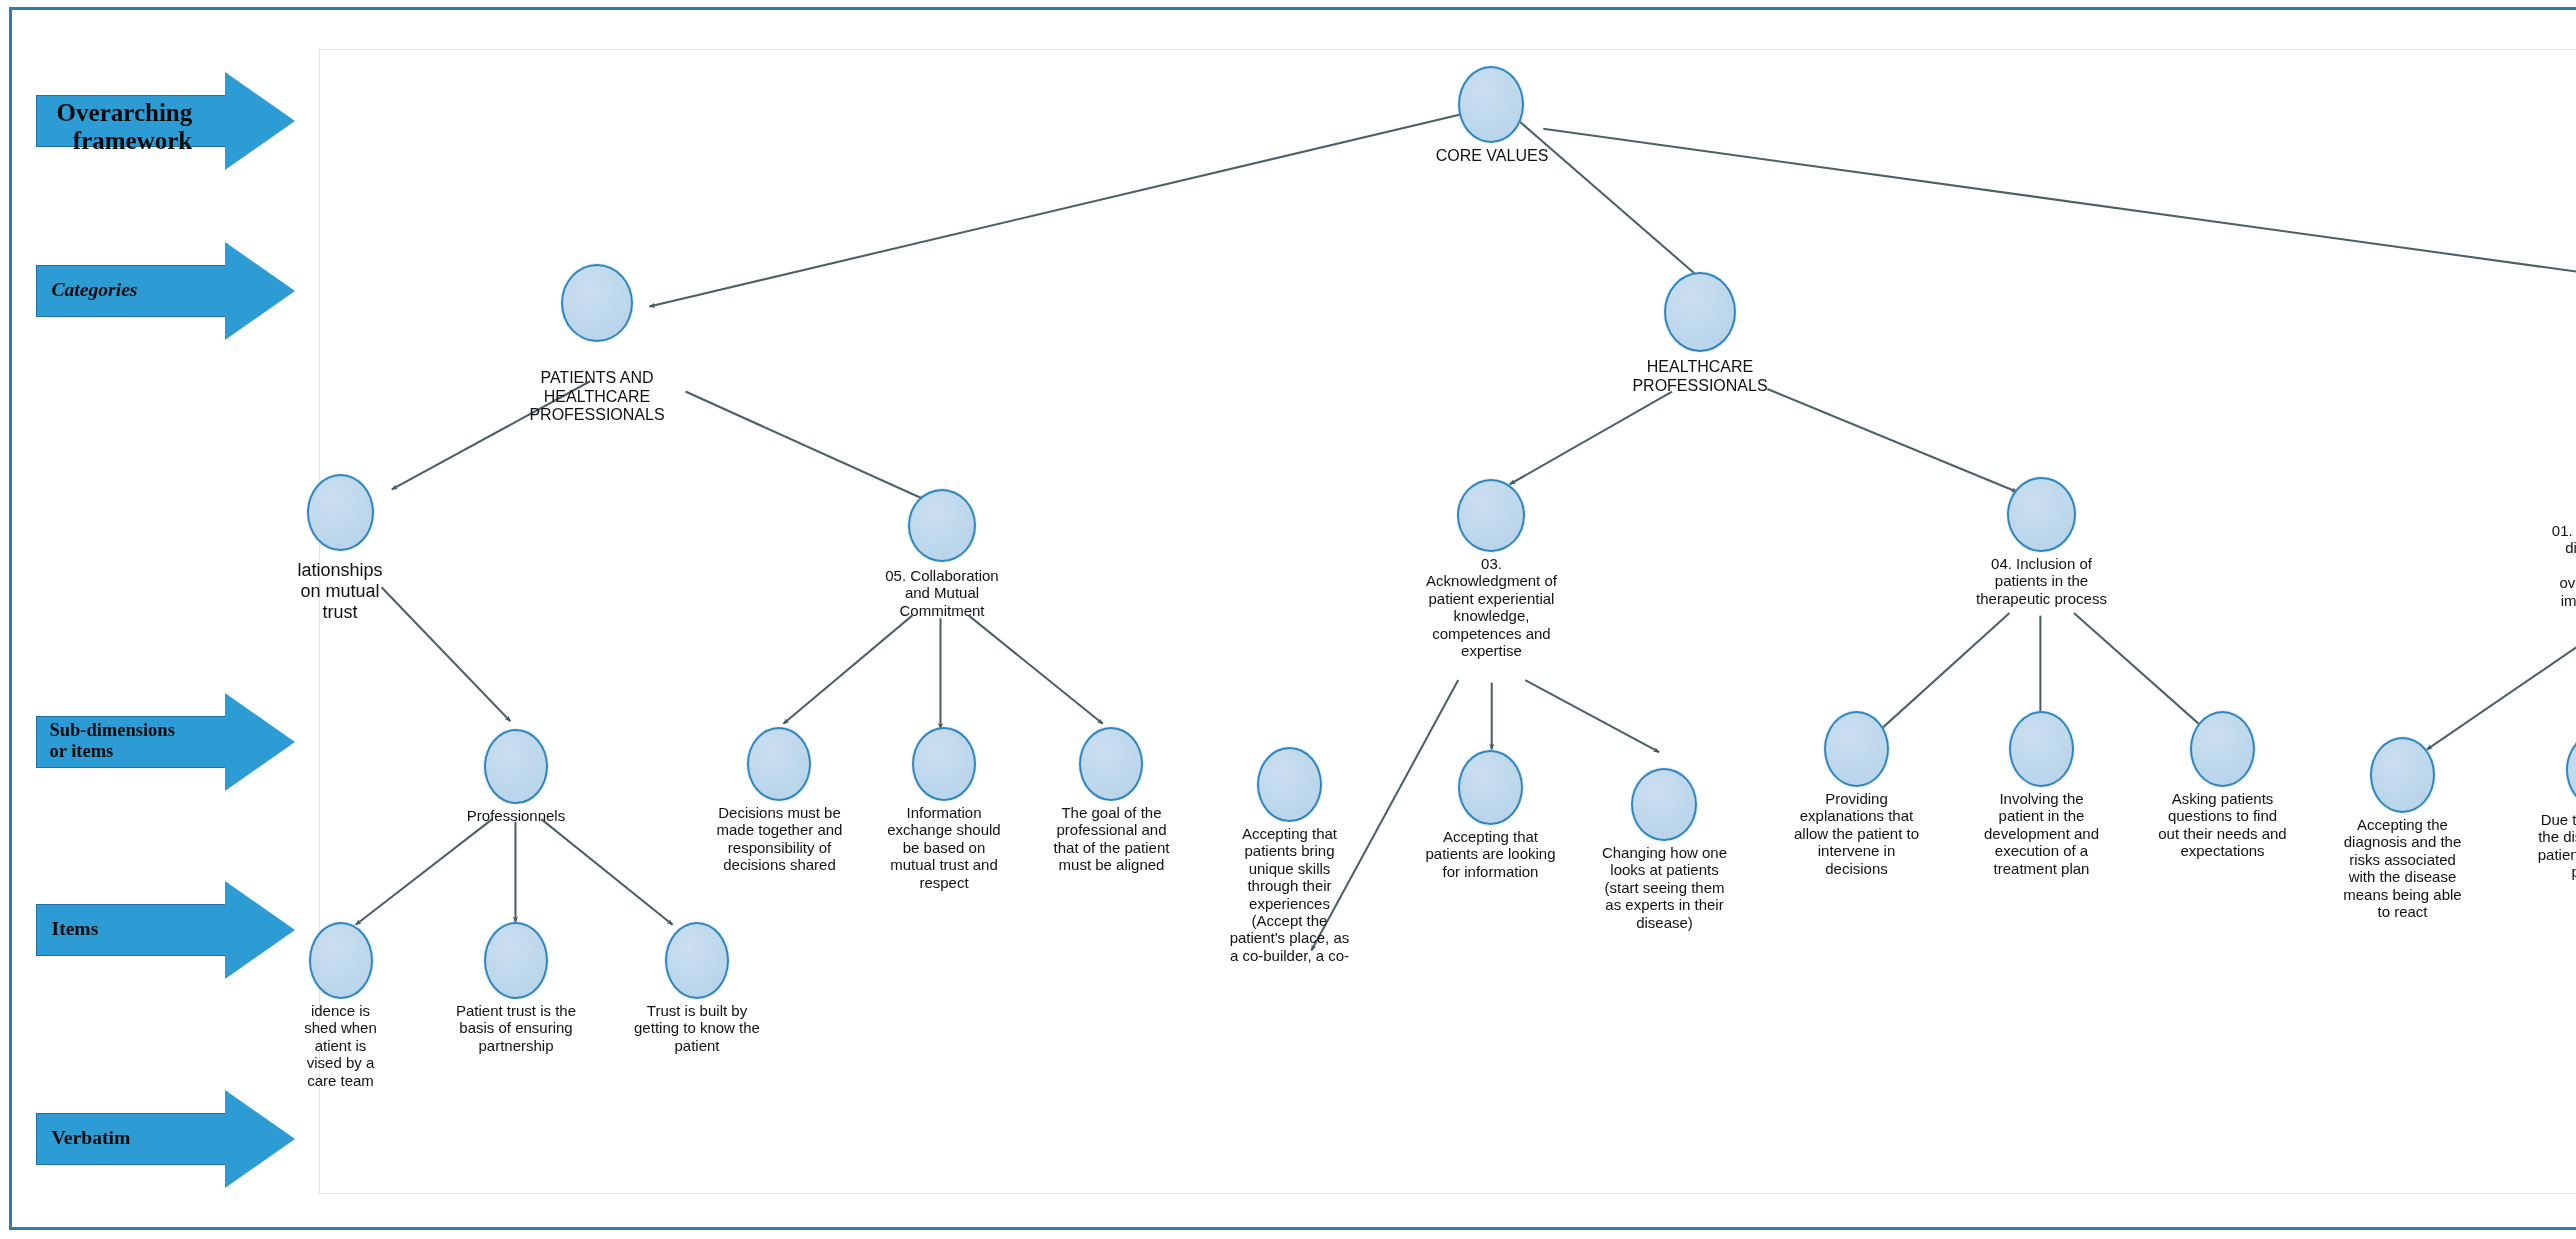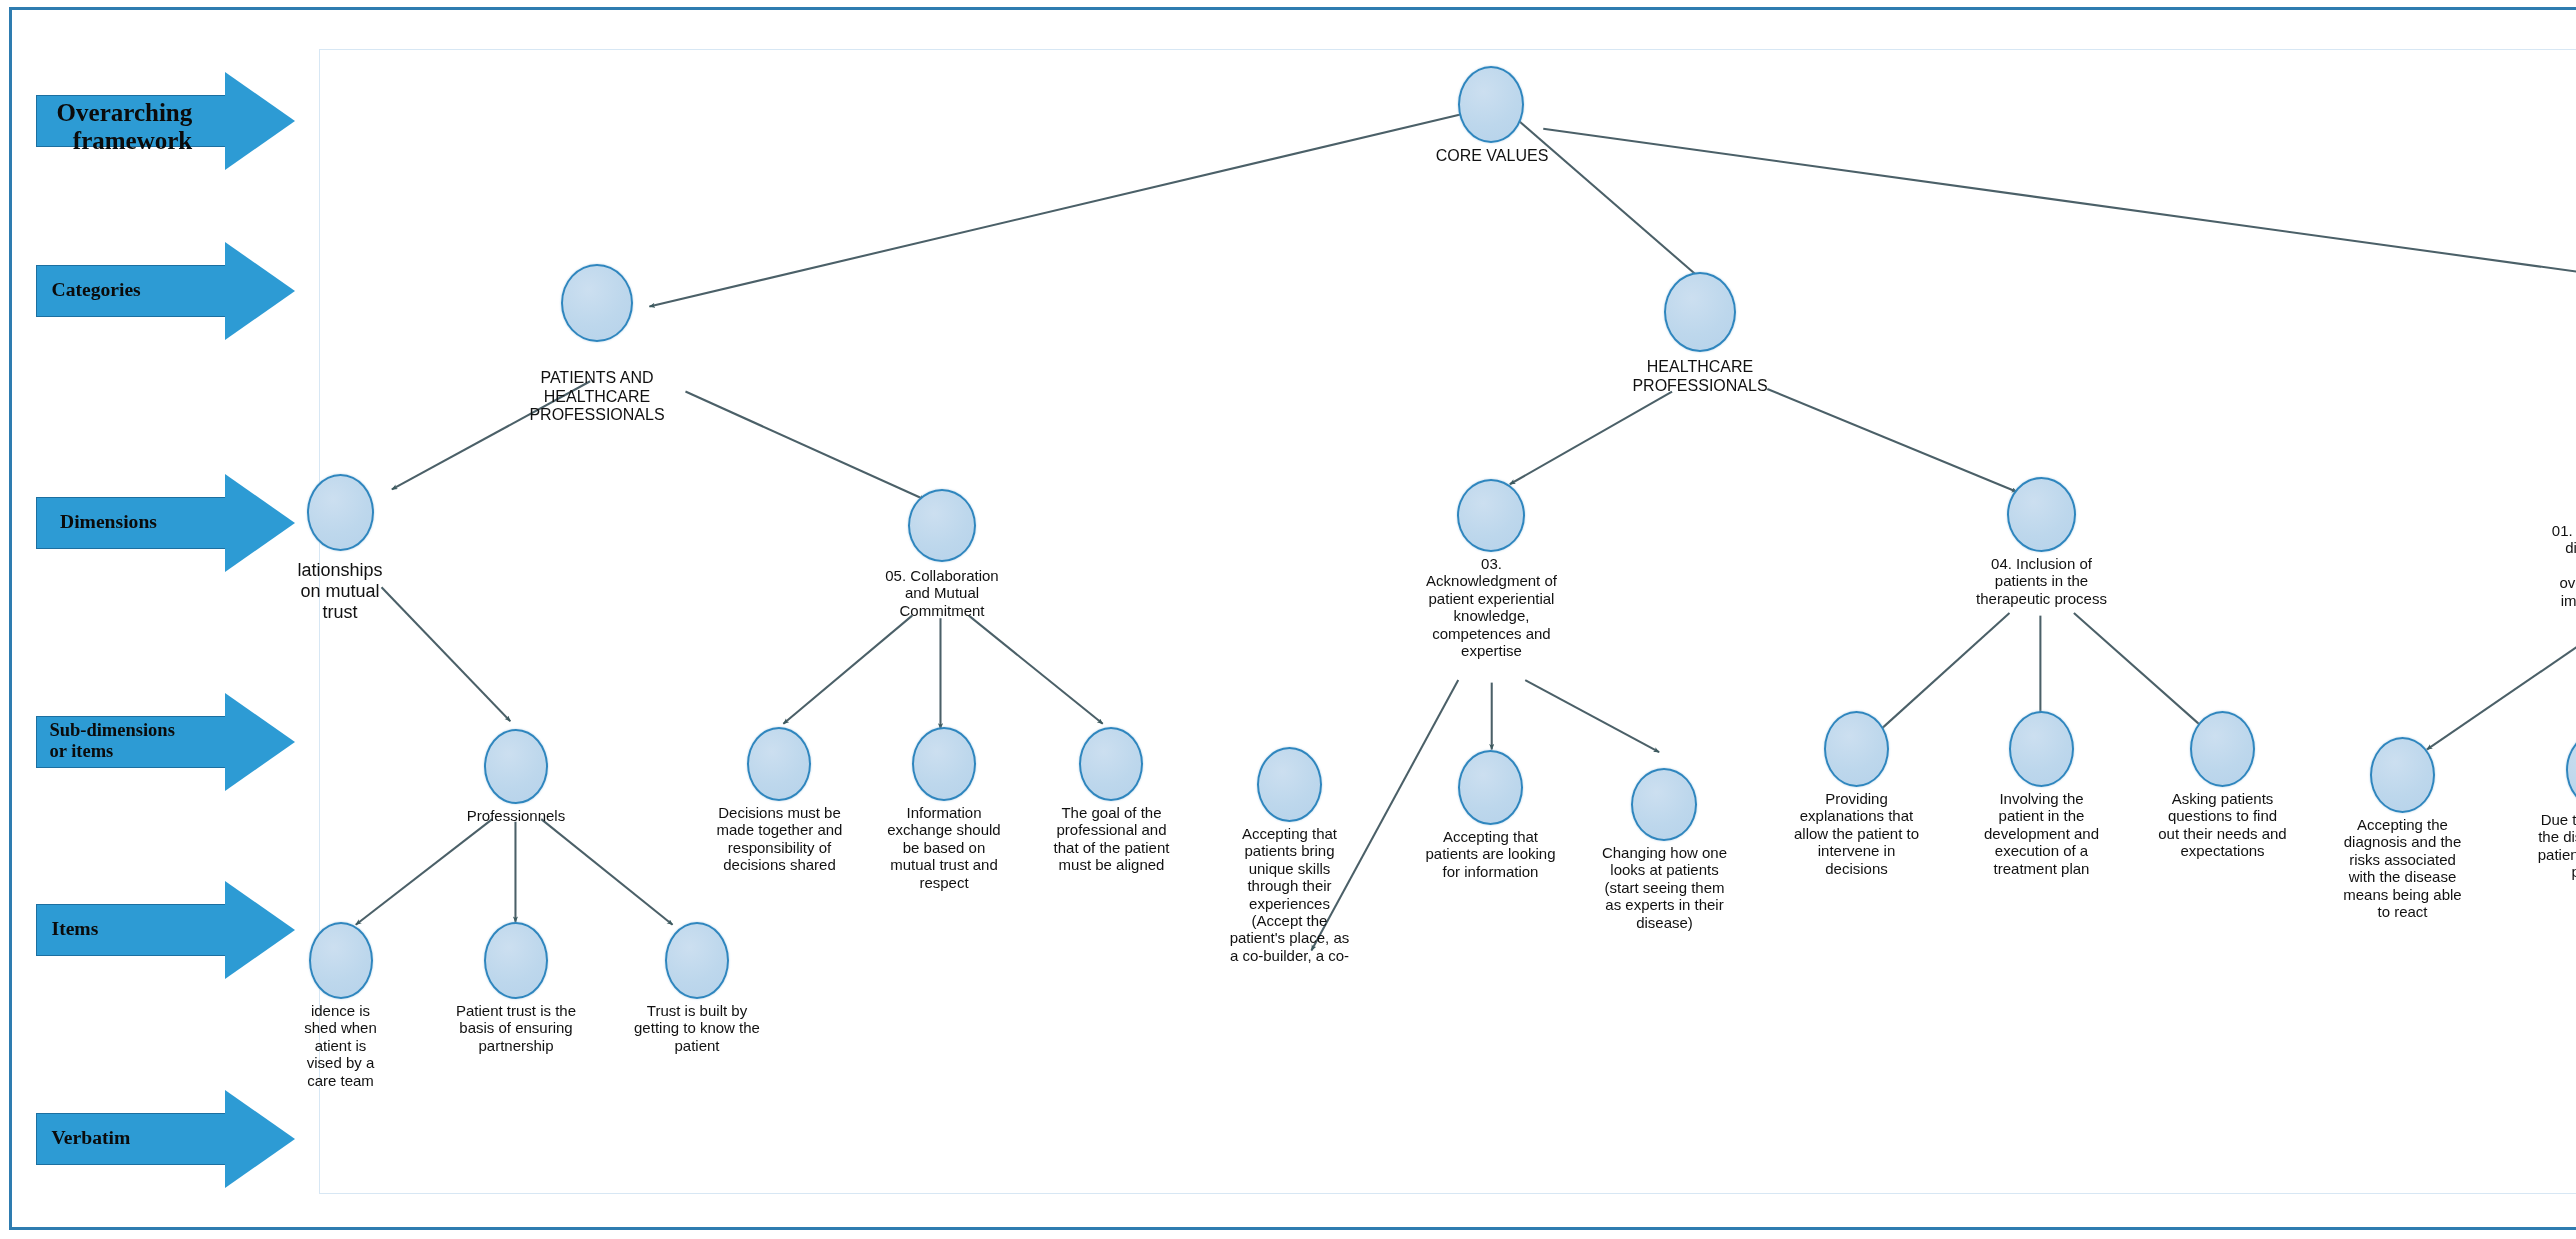--- a/index.html
+++ b/index.html
@@ -89,28 +89,23 @@
   <div class="band-arrow" style="left:36px;top:72px;width:258px;height:98px;">
     <div class="shaft" style="width:191px;height:52px;top:23px;"></div>
     <div class="head" style="left:189px;top:0;border-top:49px solid transparent;border-bottom:49px solid transparent;border-left:70px solid #2d9bd4;"></div>
     <div class="txt" style="left:20.6px;top:27px;font-size:25px;text-align:right;">Overarching
 framework</div>
   </div>
 
   <div class="band-arrow" style="left:36px;top:242px;width:258px;height:98px;">
     <div class="shaft" style="width:191px;height:52px;top:23px;"></div>
     <div class="head" style="left:189px;top:0;border-top:49px solid transparent;border-bottom:49px solid transparent;border-left:70px solid #2d9bd4;"></div>
-    <div class="txt" style="left:15.5px;top:37px;font-size:19.6px;">Categories</div>
-  </div>
-
-  <div class="band-arrow" style="left:36px;top:474px;width:258px;height:98px;">
-    <div class="shaft" style="width:191px;height:52px;top:23px;"></div>
-    <div class="head" style="left:189px;top:0;border-top:49px solid transparent;border-bottom:49px solid transparent;border-left:70px solid #2d9bd4;"></div>
-    <div class="txt" style="left:24px;top:37px;font-size:19.6px;">Dimensions</div>
-  </div>
+    <div class="txt" style="left:15.5px;top:37px;font-size:19.6px;font-style:italic;">Categories</div>
+  </div>
+
 
   <div class="band-arrow" style="left:36px;top:881px;width:258px;height:98px;">
     <div class="shaft" style="width:191px;height:52px;top:23px;"></div>
     <div class="head" style="left:189px;top:0;border-top:49px solid transparent;border-bottom:49px solid transparent;border-left:70px solid #2d9bd4;"></div>
     <div class="txt" style="left:15.5px;top:37px;font-size:19.6px;">Items</div>
   </div>
 
   <div class="band-arrow" style="left:36px;top:693px;width:258px;height:98px;">
     <div class="shaft" style="width:191px;height:52px;top:23px;"></div>
     <div class="head" style="left:189px;top:0;border-top:49px solid transparent;border-bottom:49px solid transparent;border-left:70px solid #2d9bd4;"></div>

